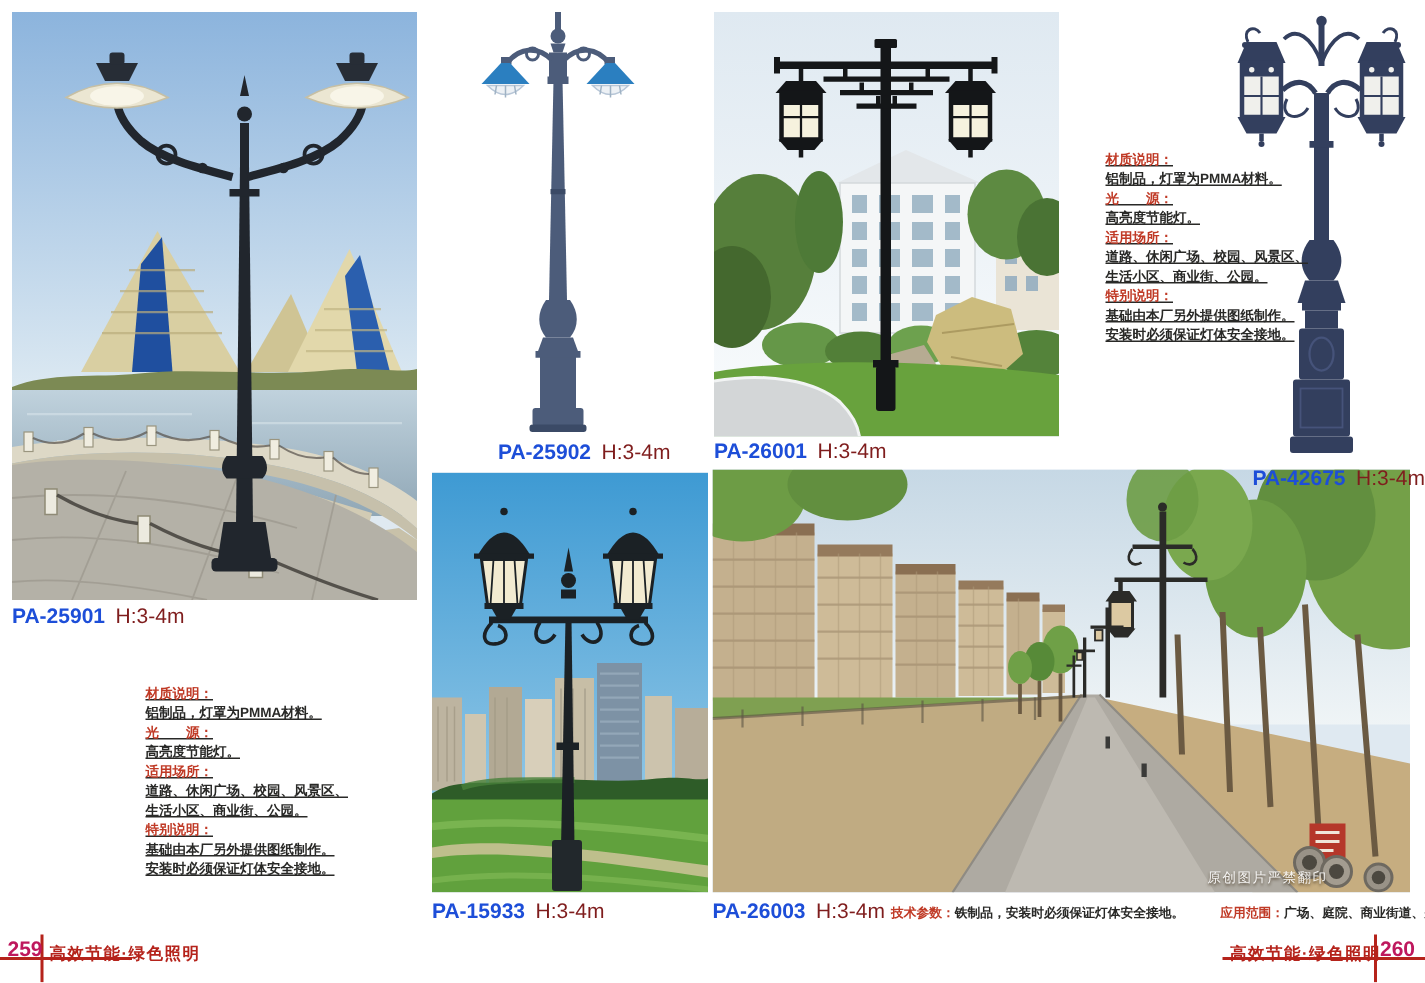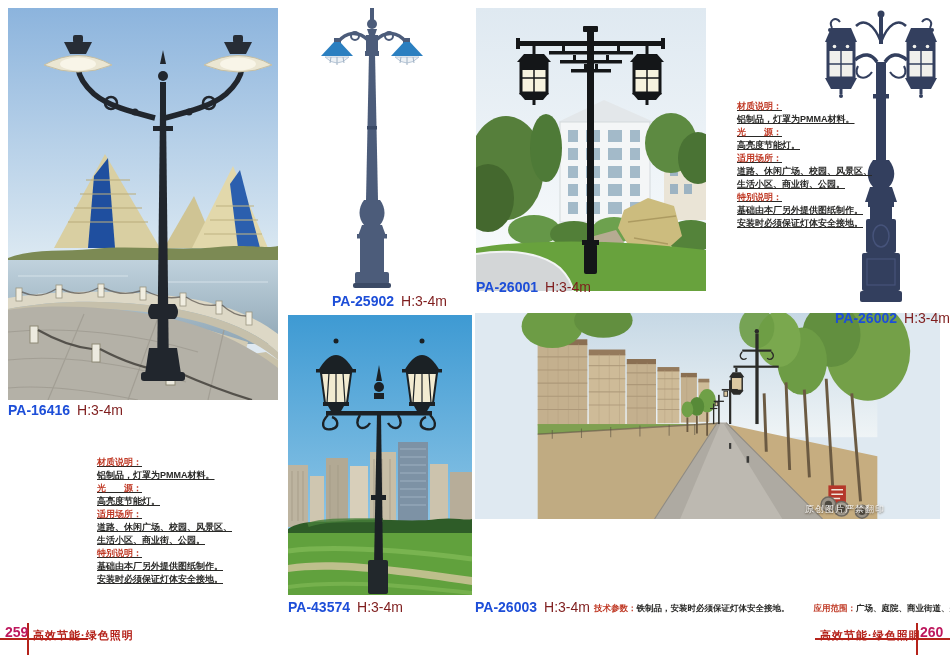--- a/index.html
+++ b/index.html
@@ -334,21 +334,21 @@
         <path d="M116,56 Q134,24 152,56 Z"></path>
         <rect x="114" y="54" width="40" height="3.5"></rect>
         <polygon points="119,58 149,58 145,88 123,88" fill="#f2ebd1" stroke="#1b2125" stroke-width="2"></polygon>
         <path d="M127,58 L125,88 M134,58 V88 M141,58 L143,88" stroke="#1b2125" stroke-width="1.2"></path>
         <rect x="121" y="87" width="26" height="4"></rect>
         <polygon points="126,91 142,91 138,98 130,98"></polygon>
       </g>
     </svg>
   </div>
 
-  <div class="photo" style="left:475px;top:313px;width:465px;height:206px">
+  <div class="photo" style="left:475px;top:313px;width:465px;height:282px">
     <svg viewBox="0 0 465 282">
       <defs>
         <linearGradient id="g6sky" x1="0" y1="0" x2="0" y2="1">
           <stop offset="0" stop-color="#c6d8e5"></stop>
             <stop offset="1" stop-color="#eff4f6"></stop>
         </linearGradient>
       </defs>
       <rect width="465" height="170" fill="url(#g6sky)"></rect>
       <g>
         <rect x="0" y="42" width="68" height="112" fill="#c4b08e"></rect>
@@ -424,33 +424,33 @@
       </g>
       <g fill="#3a3a38">
         <rect x="262" y="178" width="3" height="8"></rect>
         <rect x="286" y="196" width="3.5" height="9"></rect>
       </g>
     </svg>
     <div class="watermark">原创图片严禁翻印</div>
   </div>
 
   <div class="plabel" style="left:8px;top:402px">
-    <span class="code">PA-16416</span><span class="hval">H:3-4m</span>
+    <span class="code">PA-25901</span><span class="hval">H:3-4m</span>
   </div>
   <div class="plabel" style="left:332px;top:293px">
     <span class="code">PA-25902</span><span class="hval">H:3-4m</span>
   </div>
-  <div class="plabel" style="left:476px;top:279px">
+  <div class="plabel" style="left:476px;top:292px">
     <span class="code">PA-26001</span><span class="hval">H:3-4m</span>
   </div>
   <div class="plabel" style="left:835px;top:310px">
-    <span class="code">PA-26002</span><span class="hval">H:3-4m</span>
+    <span class="code">PA-42675</span><span class="hval">H:3-4m</span>
   </div>
   <div class="plabel" style="left:288px;top:599px">
-    <span class="code">PA-43574</span><span class="hval">H:3-4m</span>
+    <span class="code">PA-15933</span><span class="hval">H:3-4m</span>
   </div>
   <div class="plabel" style="left:475px;top:599px">
     <span class="code">PA-26003</span><span class="hval">H:3-4m</span>
   </div>
 
   <div class="tech" style="left:570px;top:603px">
     <span class="r">技术参数：</span><span>铁制品，安装时必须保证灯体安全接地。</span><span class="r">应用范围：</span><span>广场、庭院、商业街道、别墅区等场所。</span>
   </div>
 
   <div class="spec" style="left:737px;top:100px">

